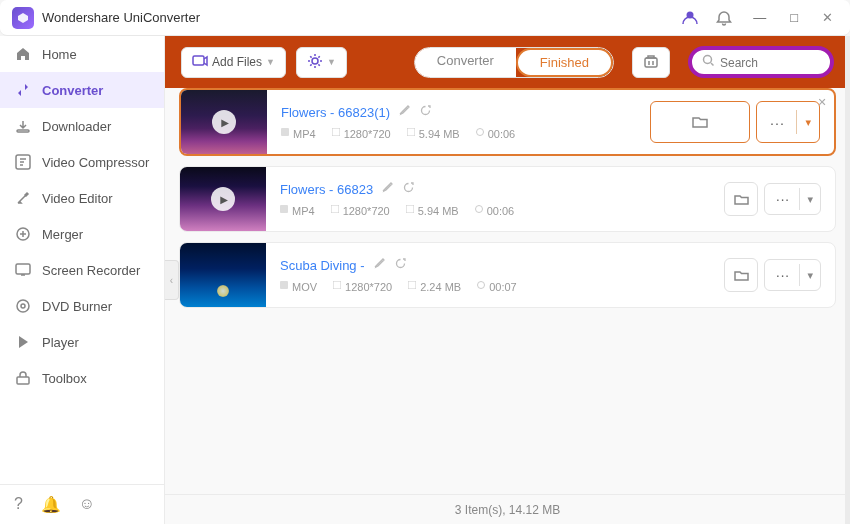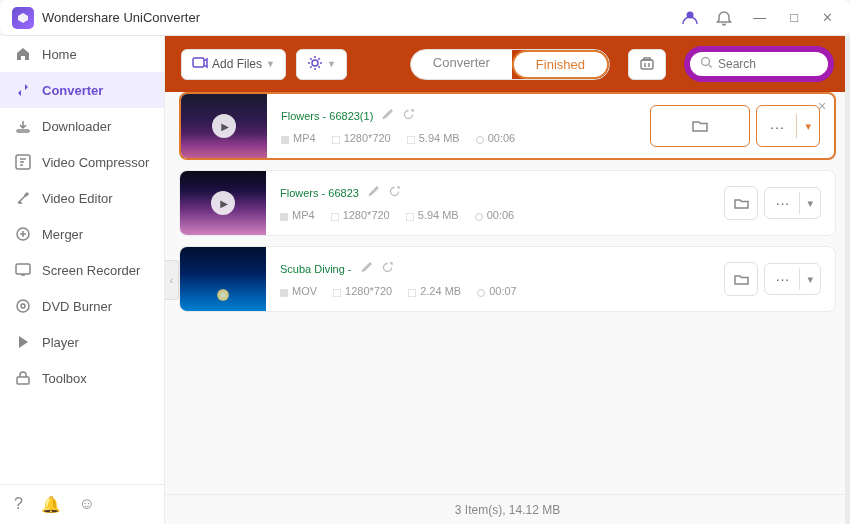--- a/index.html
+++ b/index.html
@@ -154,23 +154,23 @@
     .tab.active {
       background: #fff;
       color: #e07a30;
       border: 2px solid #e07a30;
       border-radius: 18px;
       font-weight: 500;
     }
 
     .search-box {
       display: flex;
-      align-items: center;
-      background: #fff;
-      border: 6px solid #a21caf;
+      align-items: flex-end;
+      background: #fff;
+      border: 4px solid #a21caf;
       border-radius: 20px;
       padding: 4px 10px;
       gap: 5px;
       margin-left: 8px;
     }
     .search-icon { color: #aaa; font-size: 13px; }
     .search-input {
       border: none;
       outline: none;
       font-size: 12px;
@@ -248,39 +248,39 @@
       flex: 1;
       padding: 10px 14px;
     }
     .file-name-row {
       display: flex;
       align-items: center;
       gap: 8px;
       margin-bottom: 8px;
     }
     .file-name {
-      font-size: 11px;
+      font-size: 13px;
       font-weight: 500;
-      color: #15803d;
+      color: #3b82f6;
     }
     .file-name-icon {
       font-size: 12px;
       color: #aaa;
       cursor: pointer;
     }
     .file-meta {
       display: flex;
       align-items: center;
       gap: 16px;
       font-size: 11px;
       color: #999;
     }
     .meta-item {
       display: flex;
-      align-items: flex-end;
+      align-items: flex-start;
       gap: 4px;
     }
 
     .file-actions {
       display: flex;
       align-items: center;
       gap: 6px;
       padding: 0 14px;
       flex-shrink: 0;
     }

